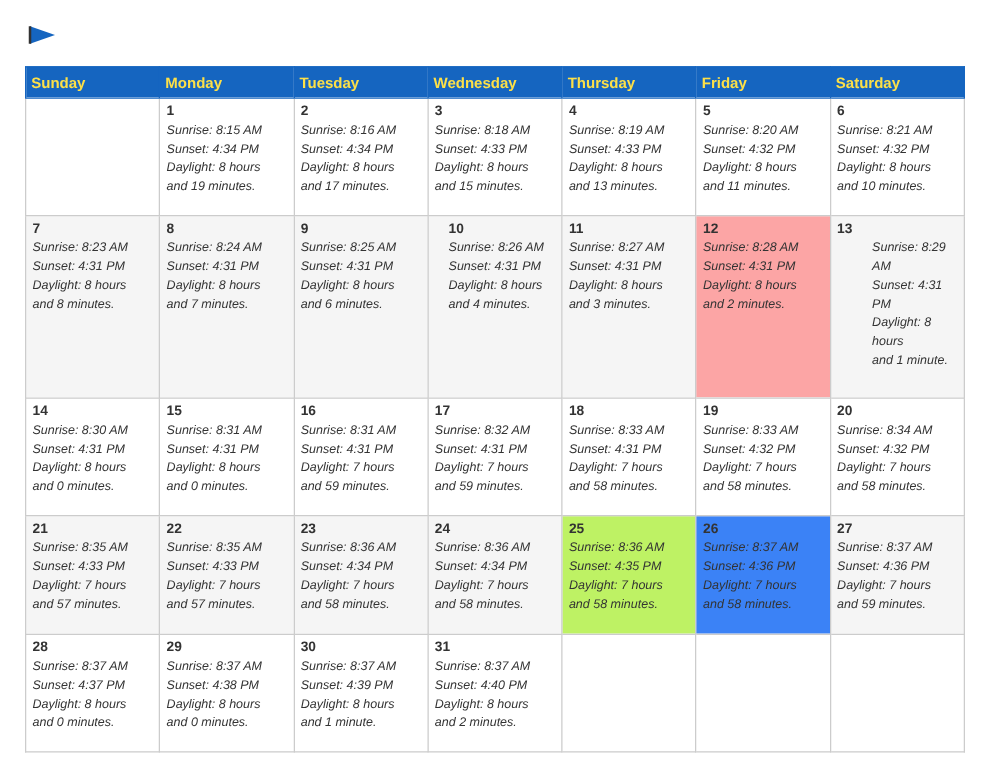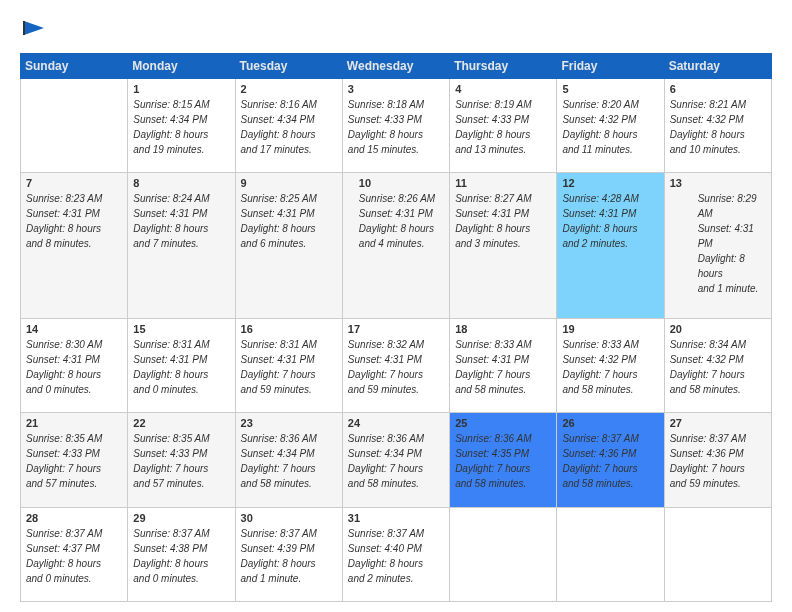--- a/index.html
+++ b/index.html
@@ -53,21 +53,21 @@
     }
     .calendar {
       flex: 1;
       border: 1px solid #ccc;
       border-collapse: collapse;
       width: 100%;
       table-layout: fixed;
     }
     .calendar th {
       background: #1565c0;
-      color: #e5e5e5;
+      color: #fde047;
       font-size: 12px;
       font-weight: bold;
       padding: 5px 4px;
       text-align: left;
       border: 1px solid #1565c0;
     }
     .calendar td {
       vertical-align: top;
       padding: 4px 5px;
       border: 1px solid #ccc;
@@ -208,23 +208,23 @@
 Daylight: 8 hours
 and 4 minutes.</div>
           </td>
           <td style="background: rgb(245, 245, 245);">
             <span class="day-num">11</span>
             <div class="cell-info" style="white-space: pre-line;">Sunrise: 8:27 AM
 Sunset: 4:31 PM
 Daylight: 8 hours
 and 3 minutes.</div>
           </td>
-          <td style="background: #7dd3fc;">
+          <td style="background: #fca5a5;">
             <span class="day-num">12</span>
-            <div class="cell-info" style="white-space: pre-line;">Sunrise: 4:28 AM
+            <div class="cell-info" style="white-space: pre-line;">Sunrise: 8:28 AM
 Sunset: 4:31 PM
 Daylight: 8 hours
 and 2 minutes.</div>
           </td>
           <td style="background: rgb(245, 245, 245);">
             <span class="day-num">13</span>
             <div class="cell-info" style="white-space: pre-line; margin-left: 28px;">Sunrise: 8:29 AM
 Sunset: 4:31 PM
 Daylight: 8 hours
 and 1 minute.</div>
@@ -303,21 +303,21 @@
 Daylight: 7 hours
 and 58 minutes.</div>
           </td>
           <td style="background: rgb(245, 245, 245);">
             <span class="day-num">24</span>
             <div class="cell-info" style="white-space: pre-line;">Sunrise: 8:36 AM
 Sunset: 4:34 PM
 Daylight: 7 hours
 and 58 minutes.</div>
           </td>
-          <td style="background: #3b82f6;">
+          <td style="background: #bef264;">
             <span class="day-num">25</span>
             <div class="cell-info" style="white-space: pre-line;">Sunrise: 8:36 AM
 Sunset: 4:35 PM
 Daylight: 7 hours
 and 58 minutes.</div>
           </td>
           <td style="background: #3b82f6; margin-left: 48px;">
             <span class="day-num">26</span>
             <div class="cell-info" style="white-space: pre-line;">Sunrise: 8:37 AM
 Sunset: 4:36 PM

